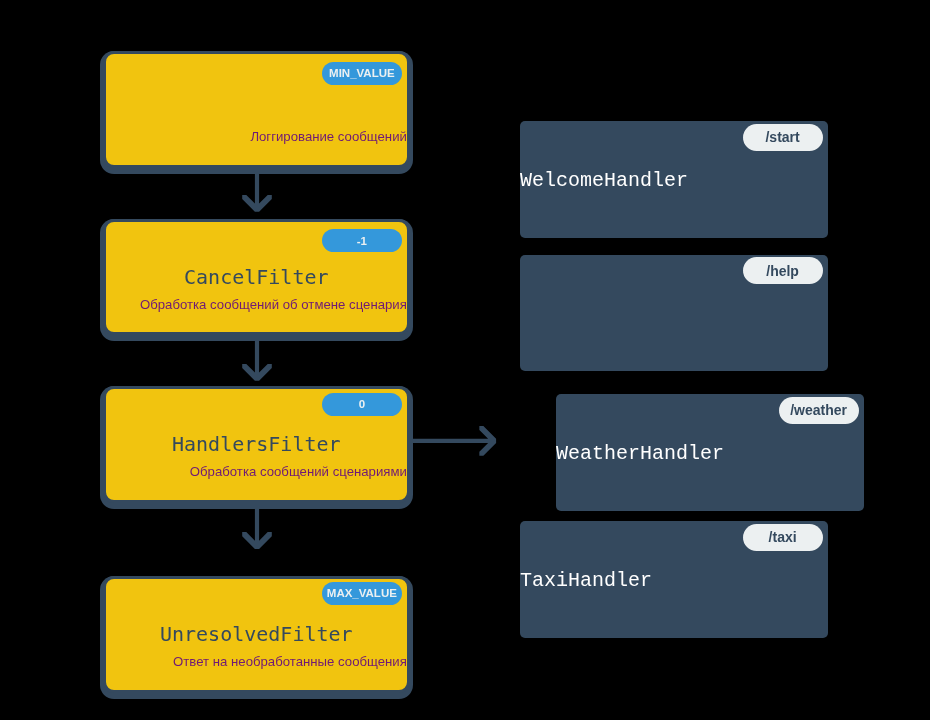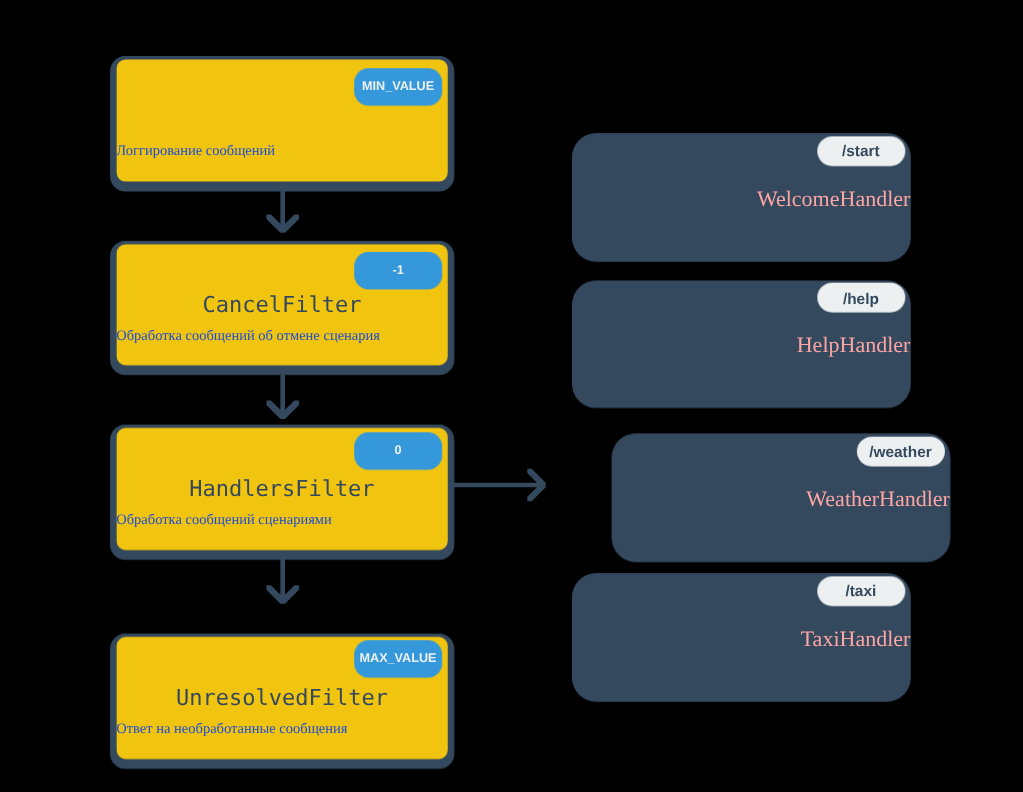--- a/index.html
+++ b/index.html
@@ -25,55 +25,55 @@
   .filter-card.c1 .f-badge { top:7.5px; }
   .filter-card.c2 .f-badge { top:3.5px; }
   .filter-card.c3 .f-badge { top:2.5px; }
   .filter-card.c1 { top:218.6px; }
   .filter-card.c2 { top:386.2px; }
   .filter-card.c3 { top:576px; }
 
   .f-badge {
     position:absolute; right:5px; top:8px;
     box-sizing:border-box;
-    min-width:80px; height:34px;
+    min-width:80px; height:23px;
     padding:0 5px;
     border-radius:13px;
     background:#3498db; color:#ecf0f1;
     font-size:11.5px; font-weight:bold;
     display:flex; align-items:center; justify-content:center;
     white-space:nowrap;
     transform:translateZ(0);
   }
 
   .f-title {
     position:absolute; left:0; right:0; top:45px;
     text-align:center;
     font-family:"DejaVu Sans Mono", monospace;
     font-size:20px; line-height:20px;
     color:#34495e;
     white-space:nowrap;
     transform:translateZ(0);
   }
   .f-sub {
     position:absolute; left:0; right:0; top:76px;
-    text-align:left;
-    font-family:Liberation Serif, serif;
+    text-align:right;
+    font-family:Liberation Sans, sans-serif;
     font-size:13.2px; line-height:14px;
-    color:#1d4ed8;
+    color:#701a75;
     white-space:nowrap;
     transform:translateZ(0);
   }
 
   
   .handler-card {
     position:absolute; box-sizing:border-box;
     left:520px; width:307.6px; height:116.6px;
     background:#34495e;
-    border-radius:22px;
+    border-radius:5px;
     transform:translateZ(0);
   }
   .handler-card.h0 { top:121.2px; }
   .handler-card.h1 { top:254.9px; }
   .handler-card.h2 { top:394px;margin-left:36px; }
   .handler-card.h3 { top:521.1px;padding-left:24px; }
 
   .h-badge {
     position:absolute; right:5px; top:2.5px;
     box-sizing:border-box;
@@ -81,24 +81,24 @@
     padding:0 9px;
     border-radius:14px;
     background:#ecf0f1; color:#34495e;
     font-size:14px; font-weight:bold;
     display:flex; align-items:center; justify-content:center;
     white-space:nowrap;
     transform:translateZ(0);
   }
   .h-title {
     position:absolute; left:0; right:0; top:49.6px;
-    text-align:right;
-    font-family:Liberation Serif, serif;
+    text-align:left;
+    font-family:Liberation Mono, monospace;
     font-size:20px; line-height:20px;
-    color:#fca5a5;
+    color:#ffffff;
     white-space:nowrap;
     transform:translateZ(0);
   }
 
   .badge-text { transform:translateZ(0); display:block; }
 
   
   .connectors { position:absolute; left:0; top:0; width:930px; height:720px; }
   .connectors path { fill:#34495e; }
 </style>
@@ -142,21 +142,20 @@
     <div class="h-badge">
         <span class="badge-text">/start</span>
       </div>
     <div class="h-title">WelcomeHandler</div>
   </div>
 
   <div class="handler-card h1">
     <div class="h-badge">
         <span class="badge-text">/help</span>
       </div>
-    <div class="h-title">HelpHandler</div>
   </div>
 
   <div class="handler-card h2">
     <div class="h-badge">
         <span class="badge-text">/weather</span>
       </div>
     <div class="h-title">WeatherHandler</div>
   </div>
 
   <div class="handler-card h3">

